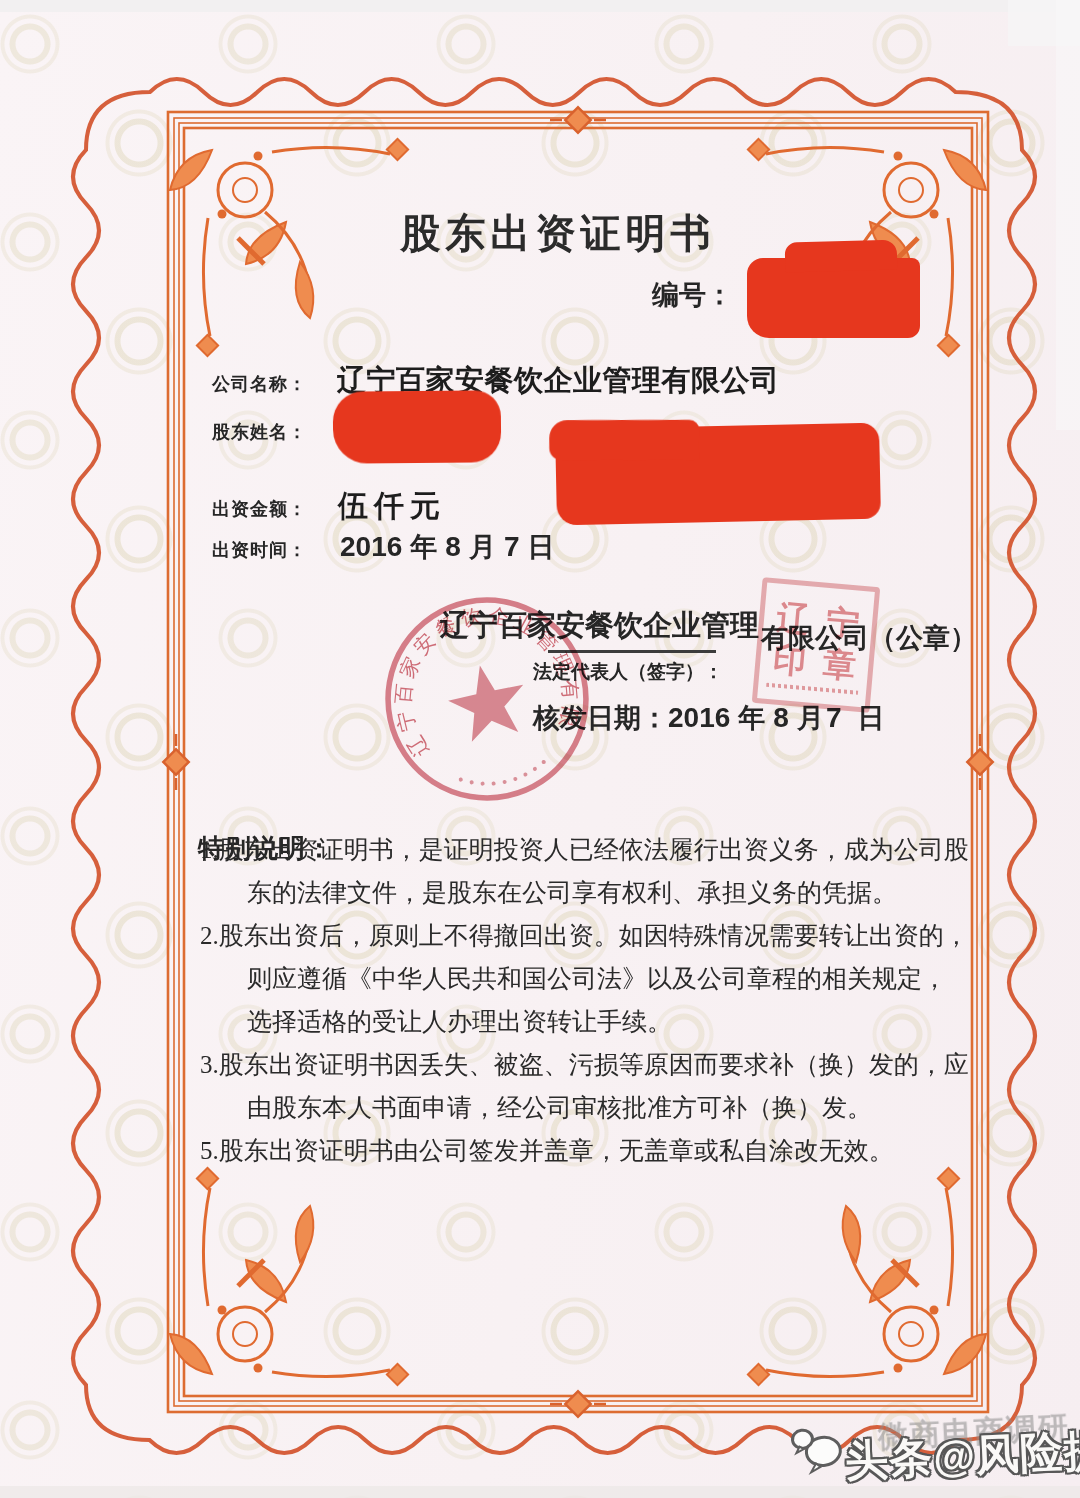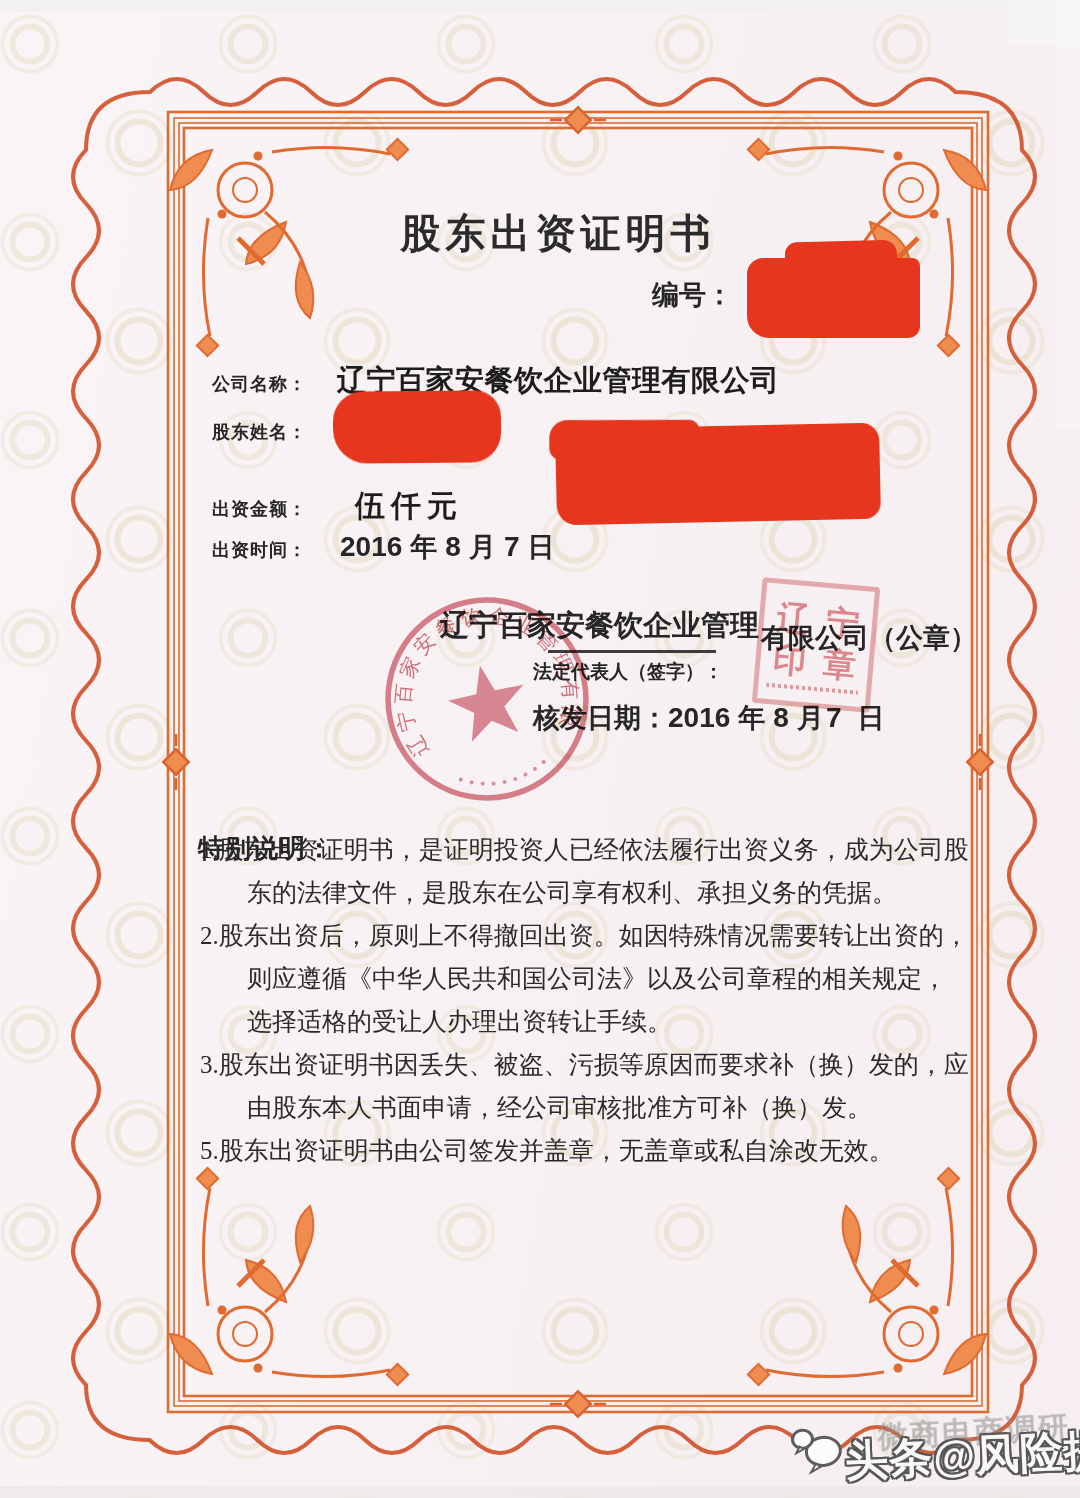--- a/index.html
+++ b/index.html
@@ -27,21 +27,21 @@
 
   
   .z2{z-index:2;}
   .title{left:0;top:206px;width:1080px;text-align:center;padding-left:36px;box-sizing:border-box;
          font-size:40px;font-weight:700;letter-spacing:5px;color:#2b2b2b;}
   .serial-label{left:652px;top:277px;font-size:27px;font-weight:600;}
   .f-label{left:212px;font-size:18px;font-weight:600;letter-spacing:1px;}
   .f-label.long{font-size:23px;letter-spacing:0;}
   .f-value{font-weight:700;color:#1d1d1d;}
   .v-company{left:337px;top:361px;font-size:29px;letter-spacing:.5px;}
-  .v-amount{left:338px;top:486px;font-size:30px;letter-spacing:6px;margin-left:17px;}
+  .v-amount{left:338px;top:486px;font-size:30px;letter-spacing:6px;}
   .v-date{left:340px;top:529px;font-size:27px;text-align:right;}
   .num{font-weight:700;font-size:28px;font-family:"Liberation Sans","DejaVu Sans",sans-serif;}
   .unit{font-weight:600;margin:0 8px;}
   .unit.tight{margin:0 2px 0 8px;}
 
   .iss-line1{left:440px;top:606px;font-size:29px;font-weight:700;white-space:nowrap;}
   .iss-rest{font-size:27px;font-weight:600;position:relative;top:12px;margin-left:2px;}
   .u-line{left:548px;top:650px;width:168px;height:3px;background:#3c3c3c;}
   .iss-line2{left:533px;top:659px;font-size:19px;font-weight:600;}
   .iss-line3{left:533px;top:700px;font-size:27px;font-weight:600;}

